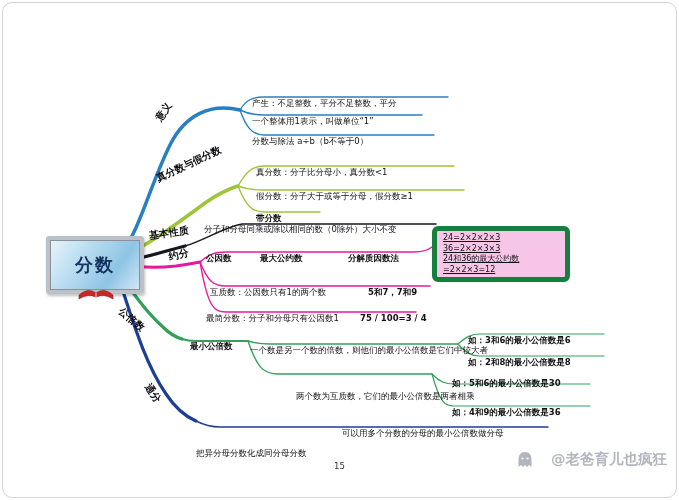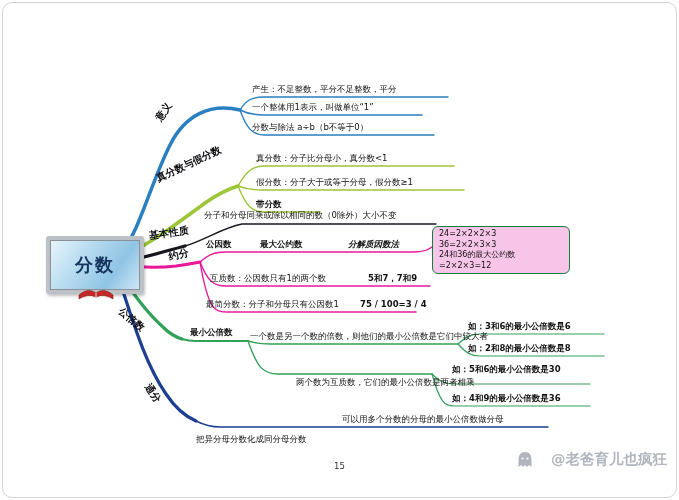--- a/index.html
+++ b/index.html
@@ -2,36 +2,36 @@
 <html><head>
 <meta charset="utf-8">
 <style>
   html,body{margin:0;padding:0;}
   body{
     width:679px;height:500px;position:relative;background:#ffffff;
     font-family:"DejaVu Sans",sans-serif;overflow:hidden;
   }
   .frame{position:absolute;inset:2px;border:1px solid #d4d4d4;border-radius:10px;pointer-events:none;}
   svg.links{position:absolute;left:0;top:0;}
-  .node{position:absolute;font-size:8.5px;line-height:11px;color:#111;white-space:nowrap;}
+  .node{position:absolute;font-size:8.5px;line-height:11px;color:#111;white-space:nowrap;margin-top:14px;}
   .bold{font-weight:bold;}
   .blabel{position:absolute;font-size:10px;font-weight:bold;color:#0d0d12;white-space:nowrap;transform-origin:left center;}
   .board{
     position:absolute;left:46px;top:236px;width:90px;height:50px;
     background:linear-gradient(125deg,#eaf5fb 0%,#bfe0f2 30%,#8fc4e4 70%,#d2e9f7 100%);
     border:4px solid #bcc1c7;border-radius:3px;
     box-shadow:inset 0 0 0 1px #8b9096,1px 2px 3px rgba(0,0,0,.25);
     display:flex;align-items:center;justify-content:center;z-index:5;
   }
   .board-title{font-size:18px;font-weight:bold;color:#15335e;letter-spacing:2px;}
   .book{position:absolute;left:76px;top:286px;z-index:6;}
   .pinkbox{
     position:absolute;left:432px;top:226px;width:138px;box-sizing:border-box;
-    padding:2px 6px;background:#f7c5e8;border:1px solid #15803d;border-radius:6px;
-    font-size:8px;line-height:10.5px;color:#111;z-index:4;
+    padding:2px 6px;background:#f7c5e8;border:5px solid #15803d;border-radius:6px;
+    font-size:8px;line-height:10.5px;color:#111;z-index:4;text-decoration:underline;
   }
   .pagenum{position:absolute;left:0;right:0;top:461px;text-align:center;font-size:8.5px;color:#333;}
   .watermark{
     position:absolute;right:12px;top:450px;display:flex;align-items:center;gap:17px;
     color:#a9aeb7;font-weight:bold;font-size:14.5px;opacity:.9;
   }
 </style>
 </head>
 <body>
 
@@ -102,21 +102,21 @@
 <div class="node" style="left:252px;top:122px;">分数与除法 a÷b（b不等于0）</div>
 
 <div class="node" style="left:256px;top:153px;">真分数：分子比分母小，真分数&lt;1</div>
 <div class="node" style="left:256px;top:177px;text-align:right;">假分数：分子大于或等于分母，假分数≥1</div>
 <div class="node bold" style="left:256px;top:199px;">带分数</div>
 
 <div class="node" style="left:204px;top:210px;">分子和分母同乘或除以相同的数（0除外）大小不变</div>
 
 <div class="node bold" style="left:206px;top:239px;">公因数</div>
 <div class="node bold" style="left:260px;top:239px;">最大公约数</div>
-<div class="node bold" style="left:348px;top:239px;font-style:italic;">分解质因数法</div>
+<div class="node bold" style="left:348px;top:239px;">分解质因数法</div>
 
 <div class="pinkbox">
   <div>24=2×2×2×3</div>
   <div>36=2×2×3×3</div>
   <div>24和36的最大公约数</div>
   <div>=2×2×3=12</div>
 </div>
 
 <div class="node" style="left:210px;top:273px;">互质数：公因数只有1的两个数</div>
 <div class="node bold" style="left:368px;top:273px;">5和7，7和9</div>

